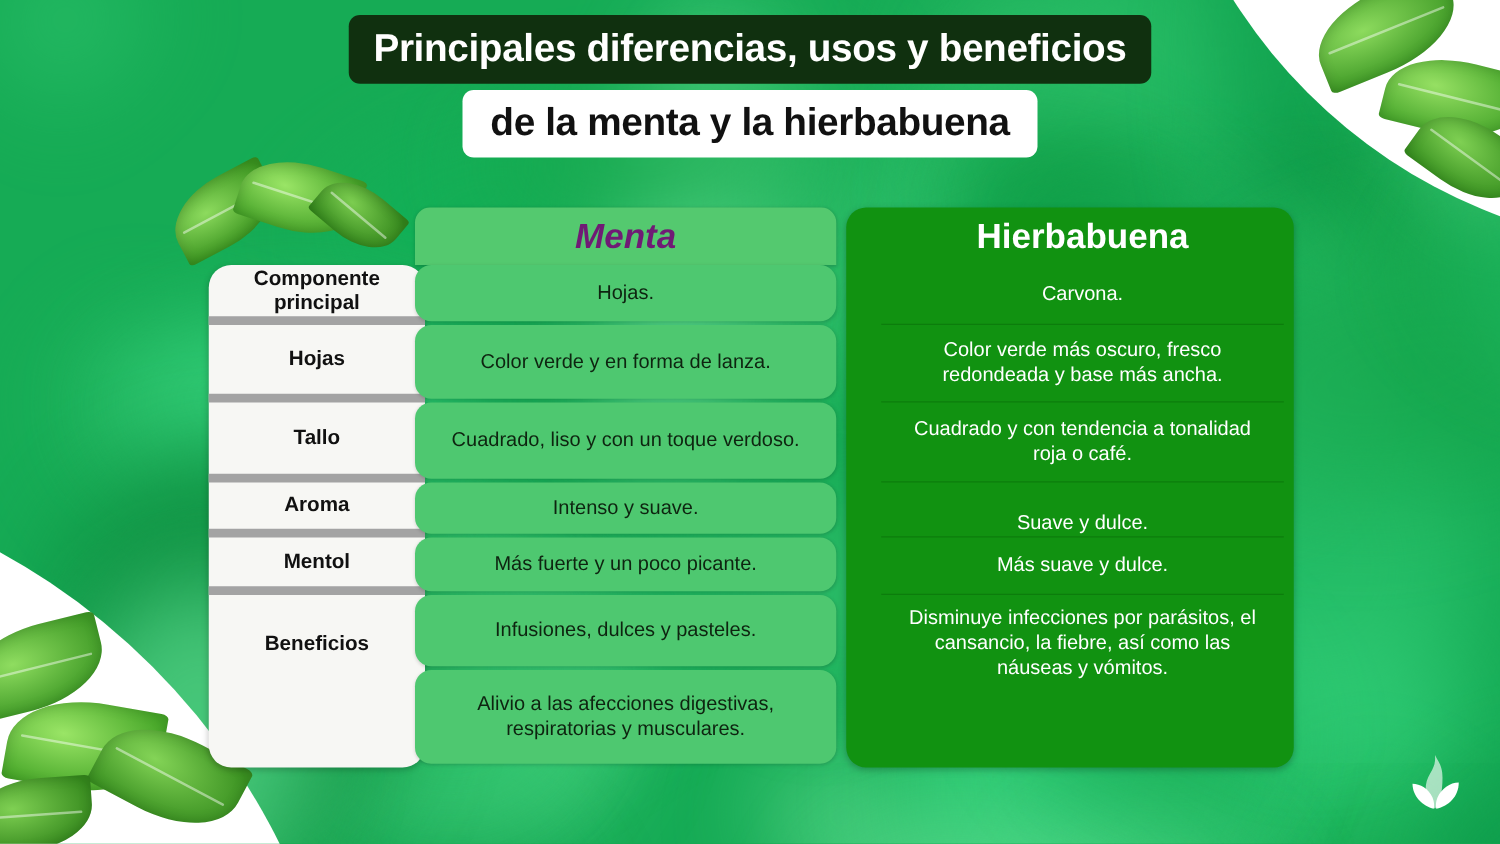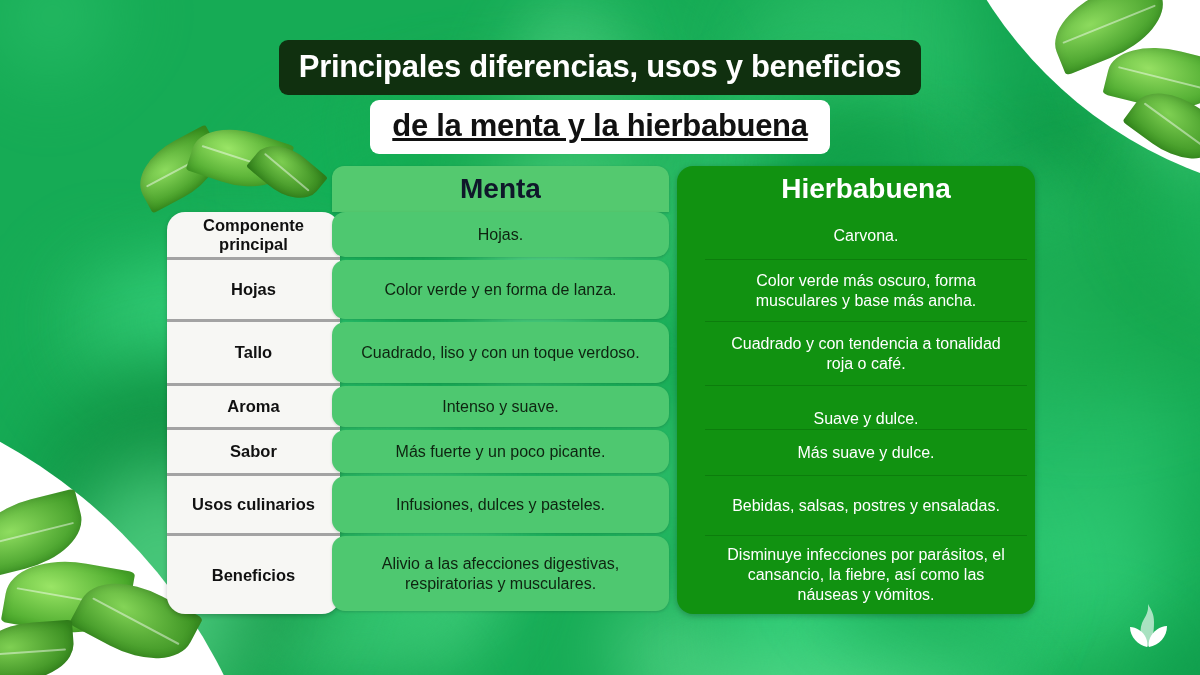--- a/index.html
+++ b/index.html
@@ -27,58 +27,58 @@
   }
   .cornerfix-tr { position:absolute; z-index:2; top:0; right:0; width:150px; height:12px; background:#ffffff; }
 
   
   .leafgrp { position:absolute; z-index:3; }
   .leaf { position:absolute; border-radius:60% 5% 60% 5%; }
   .leaf .vein { position:absolute; left:8%; top:50%; width:84%; height:1.5px;
                 background:rgba(255,255,255,.45); transform:translateY(-50%) rotate(0deg); border-radius:2px;}
 
   
-  #title { position:absolute; z-index:6; top:40px; left:0; width:1200px; text-align:center; }
+  #title { position:absolute; z-index:6; top:12px; left:0; width:1200px; text-align:center; }
   .tline { display:inline-block; font-weight:bold; letter-spacing:-.3px; }
   #title-line1 {
     background:#10300f; color:#ffffff; font-size:31px; line-height:30px;
     padding:12px 20px 13px; border-radius:9px;
   }
   #title-line2 {
     background:#ffffff; color:#111; font-size:31px; line-height:30px;
-    padding:11px 22px 13px; border-radius:9px; margin-top:5px;text-decoration:underline;
+    padding:11px 22px 13px; border-radius:9px; margin-top:5px;
   }
 
   
   #table { position:absolute; z-index:5; left:167px; top:166px; width:868px; height:448px; display:flex; }
   #col-labels { width:173px; position:relative; }
   #labels-inner {
     position:absolute; left:0; top:46px; width:173px; height:402px;
     background:#f7f7f4; border-radius:18px;
     box-shadow:0 2px 5px rgba(0,0,0,.22);
   }
   #col-menta   { width:345px; position:relative; margin-left:-8px; }
   #col-hierba  { width:350px; position:relative;padding-left:28px; }
   #hierba-block {
     position:absolute; left:0; top:0; width:358px; height:448px;
     background:#119211; border-radius:16px;
     box-shadow:0 2px 6px rgba(0,0,0,.25);
   }
 
   .hdr { position:relative; z-index:2; display:flex; align-items:center; justify-content:center;
          height:46px; font-size:28px; font-weight:bold; }
-  #menta-hdr { background:#54c96f; color:#0f172a; border-radius:12px 12px 0 0;
-               box-shadow:0 1px 3px rgba(0,0,0,.18); margin:0 8px 0 0; }
+  #menta-hdr { background:#54c96f; color:#701a75; border-radius:12px 12px 0 0;
+               box-shadow:0 1px 3px rgba(0,0,0,.18); margin:0 8px 0 0;font-style:italic; }
   #hierba-hdr { color:#ffffff; }
 
   .lbl-cell {
     position:relative; z-index:2;
     display:flex; align-items:center; justify-content:center; text-align:center;
     font-size:16.5px; font-weight:bold; color:#111; line-height:19px;
-    border-bottom:3px solid #a3a3a3;
+    border-bottom:7px solid #a3a3a3;
   }
   .lbl-cell:last-child { border-bottom:none; }
 
   .menta-cell {
     position:relative; z-index:2; margin:0 8px 3px 0;
     background:#4ec870; color:#0e2410;
     display:flex; align-items:center; justify-content:center; text-align:center;
     font-size:16px; line-height:20px; border-radius:13px;
     box-shadow:0 1px 3px rgba(0,0,0,.16);
   }
@@ -202,24 +202,21 @@
         <div class="lbl-cell" style="height: 62px;">
           <span>Hojas</span>
         </div>
         <div class="lbl-cell" style="height: 64px;">
           <span>Tallo</span>
         </div>
         <div class="lbl-cell" style="height: 44px;">
           <span>Aroma</span>
         </div>
         <div class="lbl-cell" style="height: 46px;">
-          <span>Sabor</span>
-        </div>
-        <div class="lbl-cell" style="height: 60px;">
-          <span>Usos culinarios</span>
+          <span>Mentol</span>
         </div>
         <div class="lbl-cell" style="height: 78px;">
           <span>Beneficios</span>
         </div>
       </div>
   </div>
 
   <div id="col-menta">
     <div class="hdr" id="menta-hdr">Menta</div>
   <div class="menta-cell" style="height: 45px;">
@@ -245,33 +242,30 @@
       </div>
     </div>
 
   <div id="col-hierba">
     <div id="hierba-block"></div>
     <div class="hdr" id="hierba-hdr">Hierbabuena</div>
   <div class="hierba-cell" style="height: 48px;">
         <span style="padding: 0px 14px;">Carvona.</span>
       </div>
       <div class="hierba-cell" style="height: 62px;">
-        <span style="padding: 0px 14px;">Color verde más oscuro, forma musculares y base más ancha.</span>
+        <span style="padding: 0px 14px;">Color verde más oscuro, fresco redondeada y base más ancha.</span>
       </div>
       <div class="hierba-cell" style="height: 64px;">
         <span style="padding: 0px 14px;">Cuadrado y con tendencia a tonalidad roja o café.</span>
       </div>
       <div class="hierba-cell" style="height: 44px; align-items: flex-end;">
         <span style="padding: 0px 14px;">Suave y dulce.</span>
       </div>
       <div class="hierba-cell" style="height: 46px;">
         <span style="padding: 0px 14px;">Más suave y dulce.</span>
-      </div>
-      <div class="hierba-cell" style="height: 60px;">
-        <span style="padding: 0px 14px;">Bebidas, salsas, postres y ensaladas.</span>
       </div>
       <div class="hierba-cell" style="height: 78px;">
         <span style="padding: 0px 14px;">Disminuye infecciones por parásitos, el cansancio, la fiebre, así   como las náuseas y vómitos.</span>
       </div>
     </div>
 
 </div>
 
 <svg id="logo" viewBox="0 0 48 48">
   <path d="M24 46 C16 40 14 28 20 18 C25 10 24 6 24 3 C27 9 30 12 30 21 C30 33 28 41 24 46 Z" fill="#ffffff" fill-opacity=".62"></path>

